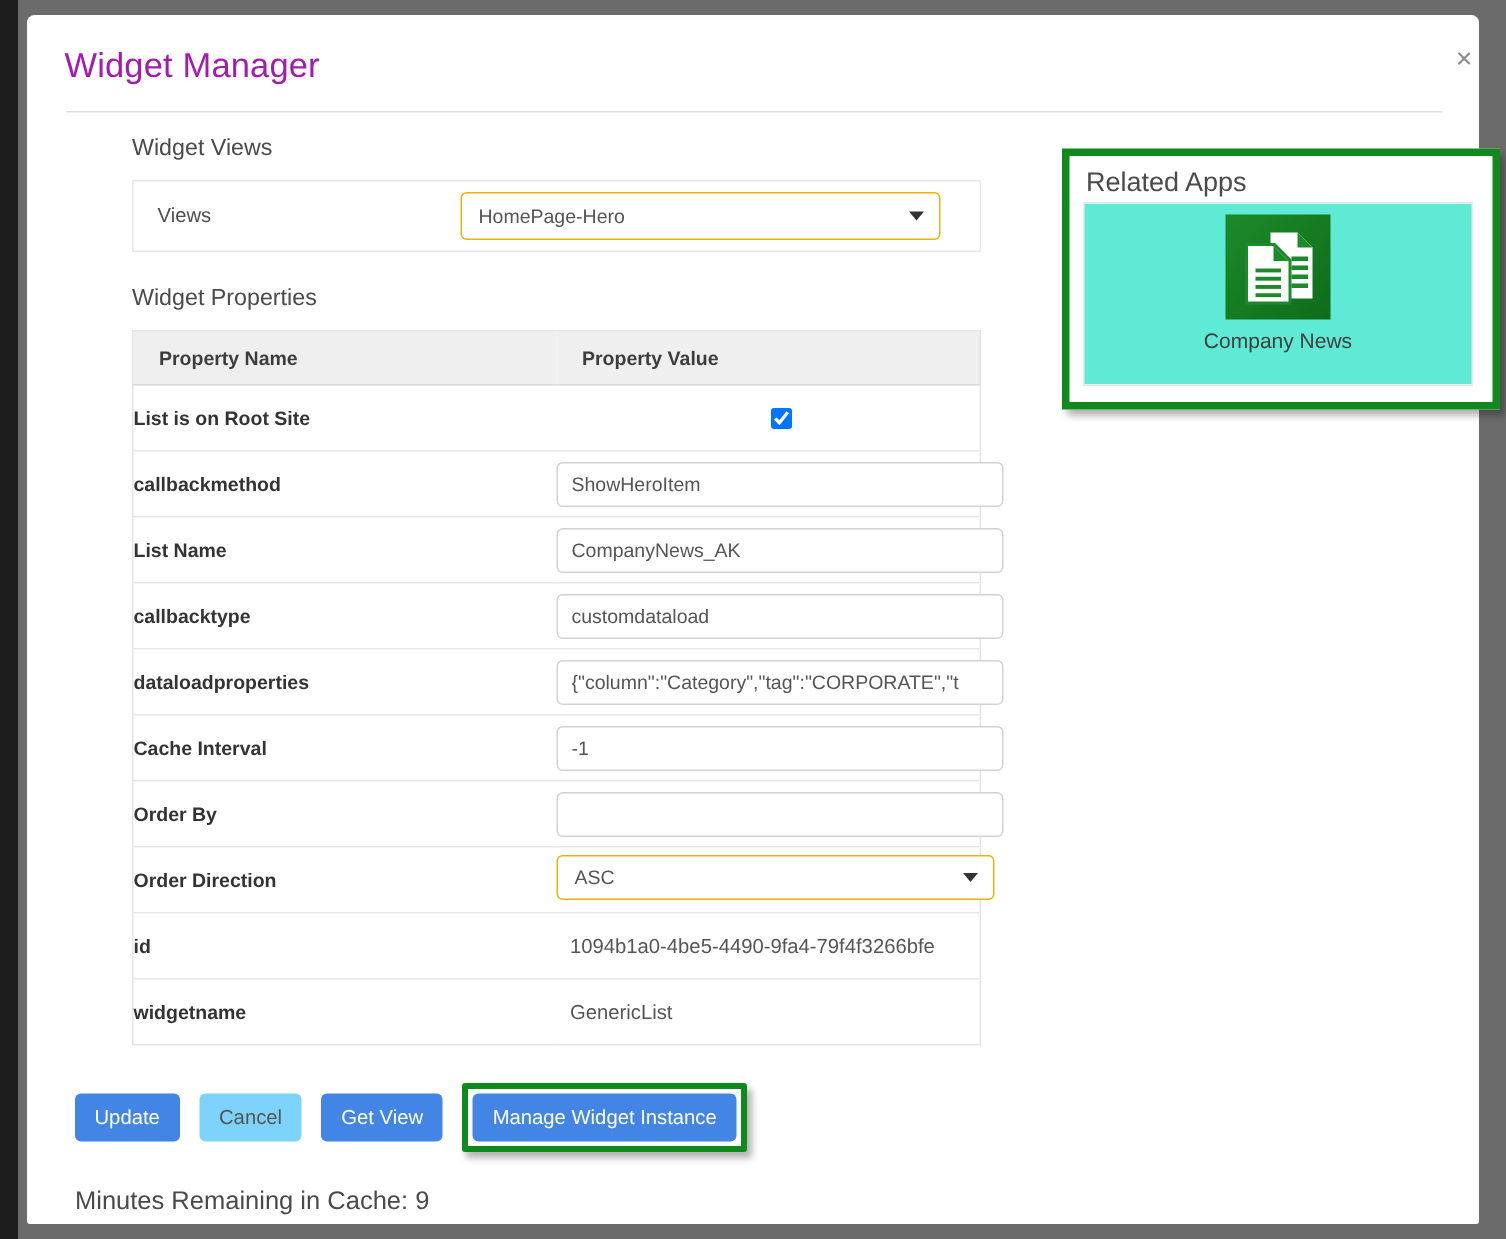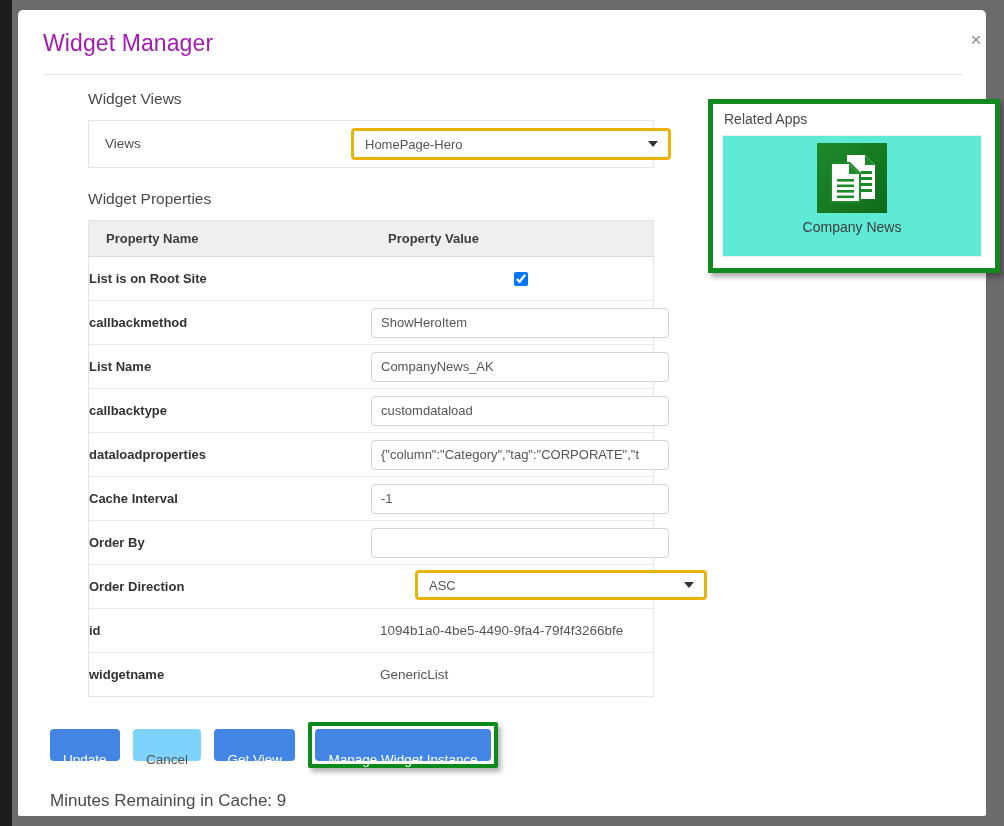--- a/index.html
+++ b/index.html
@@ -105,28 +105,27 @@
   }
   #views-label {
     position: absolute;
     left: 16px;
     top: 15px;
     font-size: 13.5px;
     color: #4d4d4d;
   }
   .select-box {
     position: relative;
-    border: 3px solid #eab308;
+    border: 1px solid #eab308;
     border-radius: 4px;
     background: #fff;
     box-sizing: border-box;
     font-size: 13px;
     color: #555;
     cursor: pointer;
-    margin-left: 44px;
   }
   .select-box .sel-text {
     position: absolute;
     left: 11px;
     top: 50%;
     transform: translateY(-50%);
     white-space: nowrap;
     overflow: hidden;
   }
   .select-box .caret {
@@ -229,21 +228,21 @@
     height: 174px;
     border: 5px solid #12891e;
     box-sizing: border-box;
     background: #fff;
     box-shadow: 3px 4px 5px rgba(0,0,0,0.32);
   }
   #related-title {
     position: absolute;
     left: 11px;
     top: 7px;
-    font-size: 14px;
+    font-size: 18px;
     color: #4a4a4a;
     text-align: right;
   }
   #app-tile {
     position: absolute;
     left: 9px;
     top: 31px;
     width: 260px;
     height: 122px;
     border: 1px solid #ededed;
@@ -271,21 +270,21 @@
     left: 32px;
     top: 712px;
     width: 900px;
   }
   .btn {
     display: inline-block;
     font-size: 13.5px;
     font-family: "Liberation Sans", sans-serif;
     border: none;
     border-radius: 4px;
-    padding: 15px 13px;
+    padding: 0 13px;
     height: 32px;
     line-height: 32px;
     cursor: pointer;
     vertical-align: middle;
   }
   .btn-primary {
     background: #4285e4;
     color: #ffffff;
   }
   .btn-default {

